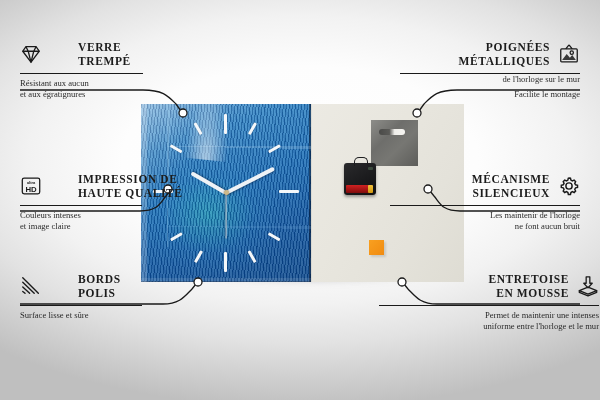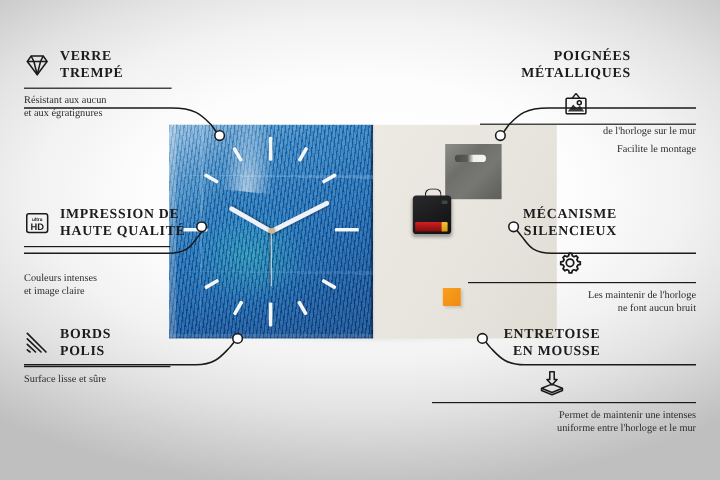--- a/index.html
+++ b/index.html
@@ -86,31 +86,31 @@
   .mech-dot{position:absolute;right:3px;top:4px;width:5px;height:3px;background:#3b4a3d;border-radius:1px;}
   .foam{
     position:absolute;left:58px;top:136px;width:15px;height:15px;
     background:linear-gradient(135deg,#f9a020 0%,#f08b10 100%);
     box-shadow:2px 2px 2px rgba(0,0,0,.12);
   }
   
   .callout{position:absolute;}
   .co-title{
     font-weight:700;letter-spacing:.6px;color:#1c1c1c;font-size:11.5px;line-height:14px;
-    text-transform:uppercase;white-space:nowrap;
+    text-transform:uppercase;white-space:nowrap;margin-left:28px;
   }
   .co-sub{
     color:#2b2b2b;font-size:8.6px;line-height:11px;white-space:nowrap;
   }
   .rule{height:1px;background:#1a1a1a;}
   .ico{width:22px;height:22px;flex:0 0 22px;}
   .ico svg{display:block;width:22px;height:22px;}
   .row{display:flex;align-items:center;gap:8px;}
   .left .row{justify-content:flex-start;}
-  .right .row{justify-content:flex-end;flex-direction:column;}
+  .right .row{justify-content:flex-end;}
   .right .co-title,.right .co-sub{text-align:right;}
   .wires{position:absolute;left:0;top:0;width:600px;height:400px;pointer-events:none;}
 </style>
 </head>
 <body>
 
 <div class="stage">
 
   <div class="shadow"></div>
 
@@ -200,21 +200,21 @@
           <text x="12" y="10.2" font-family="Liberation Sans, sans-serif" font-size="4.4" font-weight="700" fill="#1a1a1a" text-anchor="middle">ultra</text>
           <text x="12" y="18" font-family="Liberation Sans, sans-serif" font-size="8.5" font-weight="700" fill="#1a1a1a" text-anchor="middle">HD</text>
         </svg>
       </span>
       <div>
         <div class="co-title">IMPRESSION DE</div>
         <div class="co-title">HAUTE QUALITÉ</div>
       </div>
     </div>
     <div class="rule" style="width:122px;margin-top:5px;"></div>
-    <div class="co-sub" style="margin-top:20px;">Couleurs intenses</div>
+    <div class="co-sub" style="margin-top:4px;">Couleurs intenses</div>
     <div class="co-sub">et image claire</div>
   </div>
 
   <div class="callout left" style="left:20px;top:272px;width:200px;">
     <div class="row">
       <span class="ico">
         <svg viewBox="0 0 24 24" stroke="#1a1a1a" stroke-width="1.5" stroke-linecap="round">
           <path d="M3 3 L20 20"></path>
             <path d="M3 8 L15.5 20"></path>
             <path d="M3 13 L10.5 20"></path>
@@ -261,21 +261,21 @@
           <path d="M12 3.2 l1.6 .3 .5 2.1 1.5 .9 2-.9 1.6 1.6 -.9 2 .9 1.5 2.1 .5 0 2.3 -2.1 .5 -.9 1.5 .9 2 -1.6 1.6 -2-.9 -1.5 .9 -.5 2.1 -2.3 0 -.5-2.1 -1.5-.9 -2 .9 -1.6-1.6 .9-2 -.9-1.5 -2.1-.5 0-2.3 2.1-.5 .9-1.5 -.9-2 1.6-1.6 2 .9 1.5-.9 .4-2.1z"></path>
           <circle cx="12" cy="12" r="3.4"></circle>
         </svg>
       </span>
     </div>
     <div class="rule" style="width:190px;margin:5px 0 0 auto;"></div>
     <div class="co-sub" style="margin-top:4px;">Les maintenir de l'horloge</div>
     <div class="co-sub">ne font aucun bruit</div>
   </div>
 
-  <div class="callout right" style="left:340px;top:272px;width:240px;">
+  <div class="callout right" style="left:359px;top:272px;width:240px;">
     <div class="row">
       <div>
         <div class="co-title">ENTRETOISE</div>
         <div class="co-title">EN MOUSSE</div>
       </div>
       <span class="ico">
         <svg viewBox="0 0 24 24" fill="none" stroke="#1a1a1a" stroke-width="1.4" stroke-linejoin="round">
           <path d="M10 2 h4 v7 h2.6 L12 14 L7.4 9 H10 Z"></path>
           <path d="M12 13.2 L21.5 17 L12 20.8 L2.5 17 Z"></path>
           <path d="M2.5 17 v2 L12 22.8 L21.5 19 v-2"></path>

